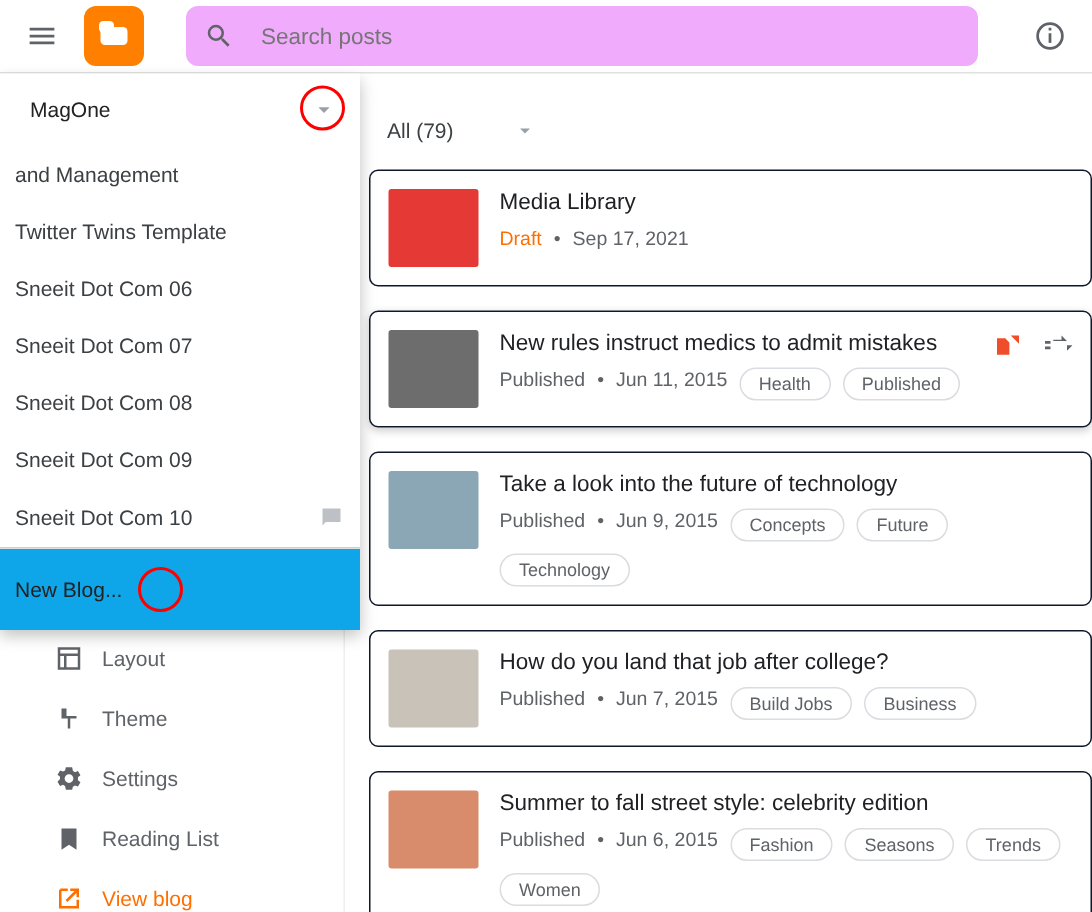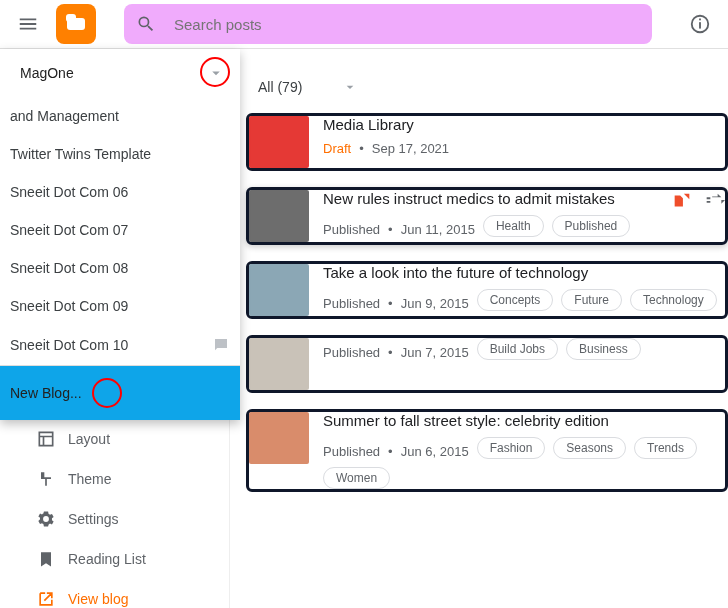--- a/index.html
+++ b/index.html
@@ -33,26 +33,26 @@
   .blog-item { padding:11px 10px; font-size:14px; color:#3c4043; cursor:pointer; display:flex; align-items:center; }
   .blog-item .chat-icon { margin-left:auto; color:#bdc1c6; }
   .new-blog { padding:12px 10px; display:flex; align-items:center; gap:10px; background:#0ea5e9; position:relative; cursor:pointer; border-top:1px solid #ddd; }
   .new-blog .red-circle2 { width:30px; height:30px; border:2px solid #ff0000; border-radius:50%; }
 
   .content { flex:1; padding:20px 0 0 16px; overflow:hidden; position:relative; }
   .filter-row { display:flex; align-items:center; gap:40px; padding:10px 12px 18px 12px; color:#3c4043; }
   .filter-caret { color:#9aa0a6; }
 
   .posts { display:flex; flex-direction:column; gap:16px; }
-  .post-card { display:flex; gap:14px; border:3px solid #0f172a; border-radius:6px; align-items:flex-start; }
+  .post-card { display:flex; gap:14px; border:1px solid #0f172a; border-radius:6px; padding:12px; align-items:flex-start; }
   .post-card.selected { box-shadow:0 2px 6px rgba(0,0,0,0.2); }
   .thumb { width:60px; height:52px; background:#ddd; flex-shrink:0; border-radius:2px; display:flex; align-items:center; justify-content:center; overflow:hidden; }
   .post-body { flex:1; min-width:0; }
   .post-title { font-size:15px; color:#202124; margin-bottom:8px; }
-  .meta { display:flex; align-items:flex-end; gap:8px; font-size:13px; color:#5f6368; flex-wrap:wrap; }
+  .meta { display:flex; align-items:flex-start; gap:8px; font-size:13px; color:#5f6368; flex-wrap:wrap; }
   .meta .status { color:#5f6368; }
   .meta .status.draft { color:#ff6f00; font-weight:500; }
   .tag { border:1px solid #dadce0; border-radius:14px; padding:3px 12px; font-size:12px; color:#5f6368; white-space:nowrap; }
   .post-actions { margin-left:auto; display:flex; gap:10px; align-items:center; }
   .share-ico { width:22px; height:22px; }
 
   svg { display:block; }
 </style>
 </head>
 <body>
@@ -202,20 +202,21 @@
               <span>Jun 9, 2015</span>
               <span class="tag">Concepts</span>
               <span class="tag">Future</span>
               <span class="tag">Technology</span>
             </div>
           </div>
         </div>
         <div class="post-card">
           <div class="thumb" style="background: rgb(201, 194, 184);"></div>
           <div class="post-body">
+            <div class="post-title">How do you land that job after college?</div>
             <div class="meta">
               <span class="status">Published</span>
               <span>•</span>
               <span>Jun 7, 2015</span>
               <span class="tag">Build Jobs</span>
               <span class="tag">Business</span>
             </div>
           </div>
         </div>
         <div class="post-card">

